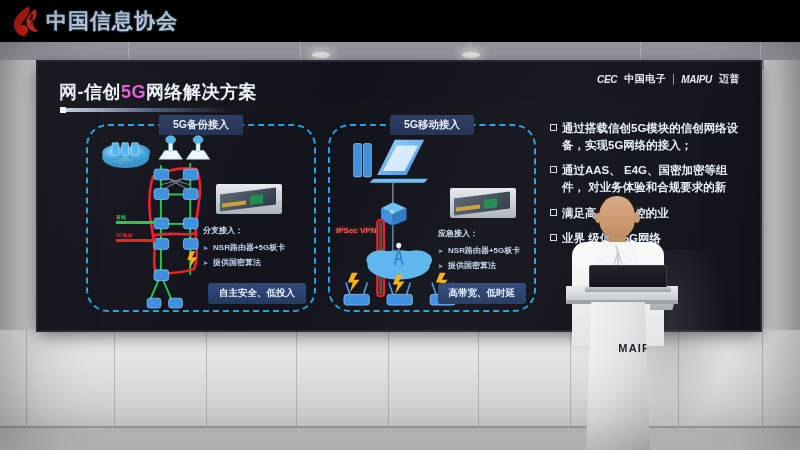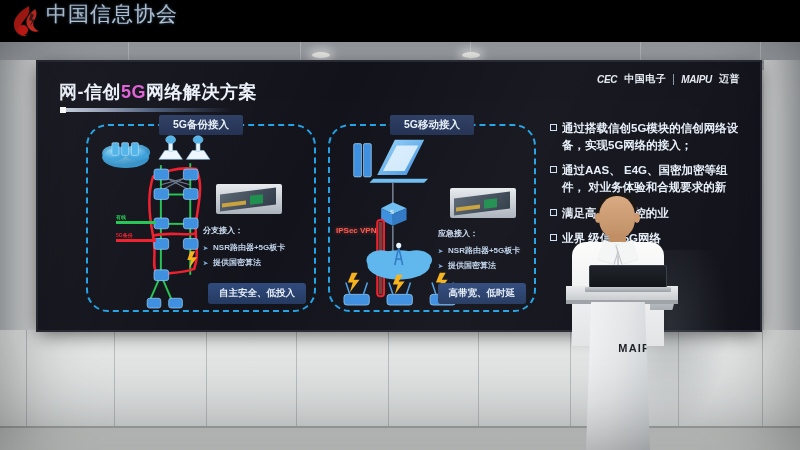--- a/index.html
+++ b/index.html
@@ -5,21 +5,21 @@
   * { margin:0; padding:0; box-sizing:border-box; }
   html,body { width:800px; height:450px; overflow:hidden; background:#000; }
   body { font-family:"Liberation Sans", sans-serif; }
 
   #stage { position:relative; width:800px; height:450px; overflow:hidden; background:#0b0b0c; }
 
   
   .tv-bar { position:absolute; left:0; top:0; width:800px; height:42px; background:#000; z-index:60; }
   .tv-logo { position:absolute; left:9px; top:5px; width:34px; height:33px; }
   .flame { position:absolute; left:0; top:0; width:34px; height:33px; }
-  .tv-title { position:absolute; left:46px; top:0; font-size:21px; font-weight:normal;
+  .tv-title { position:absolute; left:46px; top:7px; font-size:21px; font-weight:bold;
               color:#cfe3f7; letter-spacing:1px; text-shadow:0 0 3px rgba(130,180,240,.6); }
 
   
   .ceiling { position:absolute; left:0; top:0; width:800px; height:78px;
              background:linear-gradient(#8d9196,#a7abb0); }
   .ceil-grid { position:absolute; left:0; top:0; width:100%; height:100%; }
   .ceil-v { position:absolute; top:0; width:1px; height:100%; background:rgba(255,255,255,.28); }
   .ceil-h { position:absolute; left:0; width:100%; height:1px; background:rgba(120,125,130,.55); }
   .spot { position:absolute; width:18px; height:6px; border-radius:50%;
           background:#f4f5f0; box-shadow:0 0 9px 4px rgba(255,255,255,.5); }

